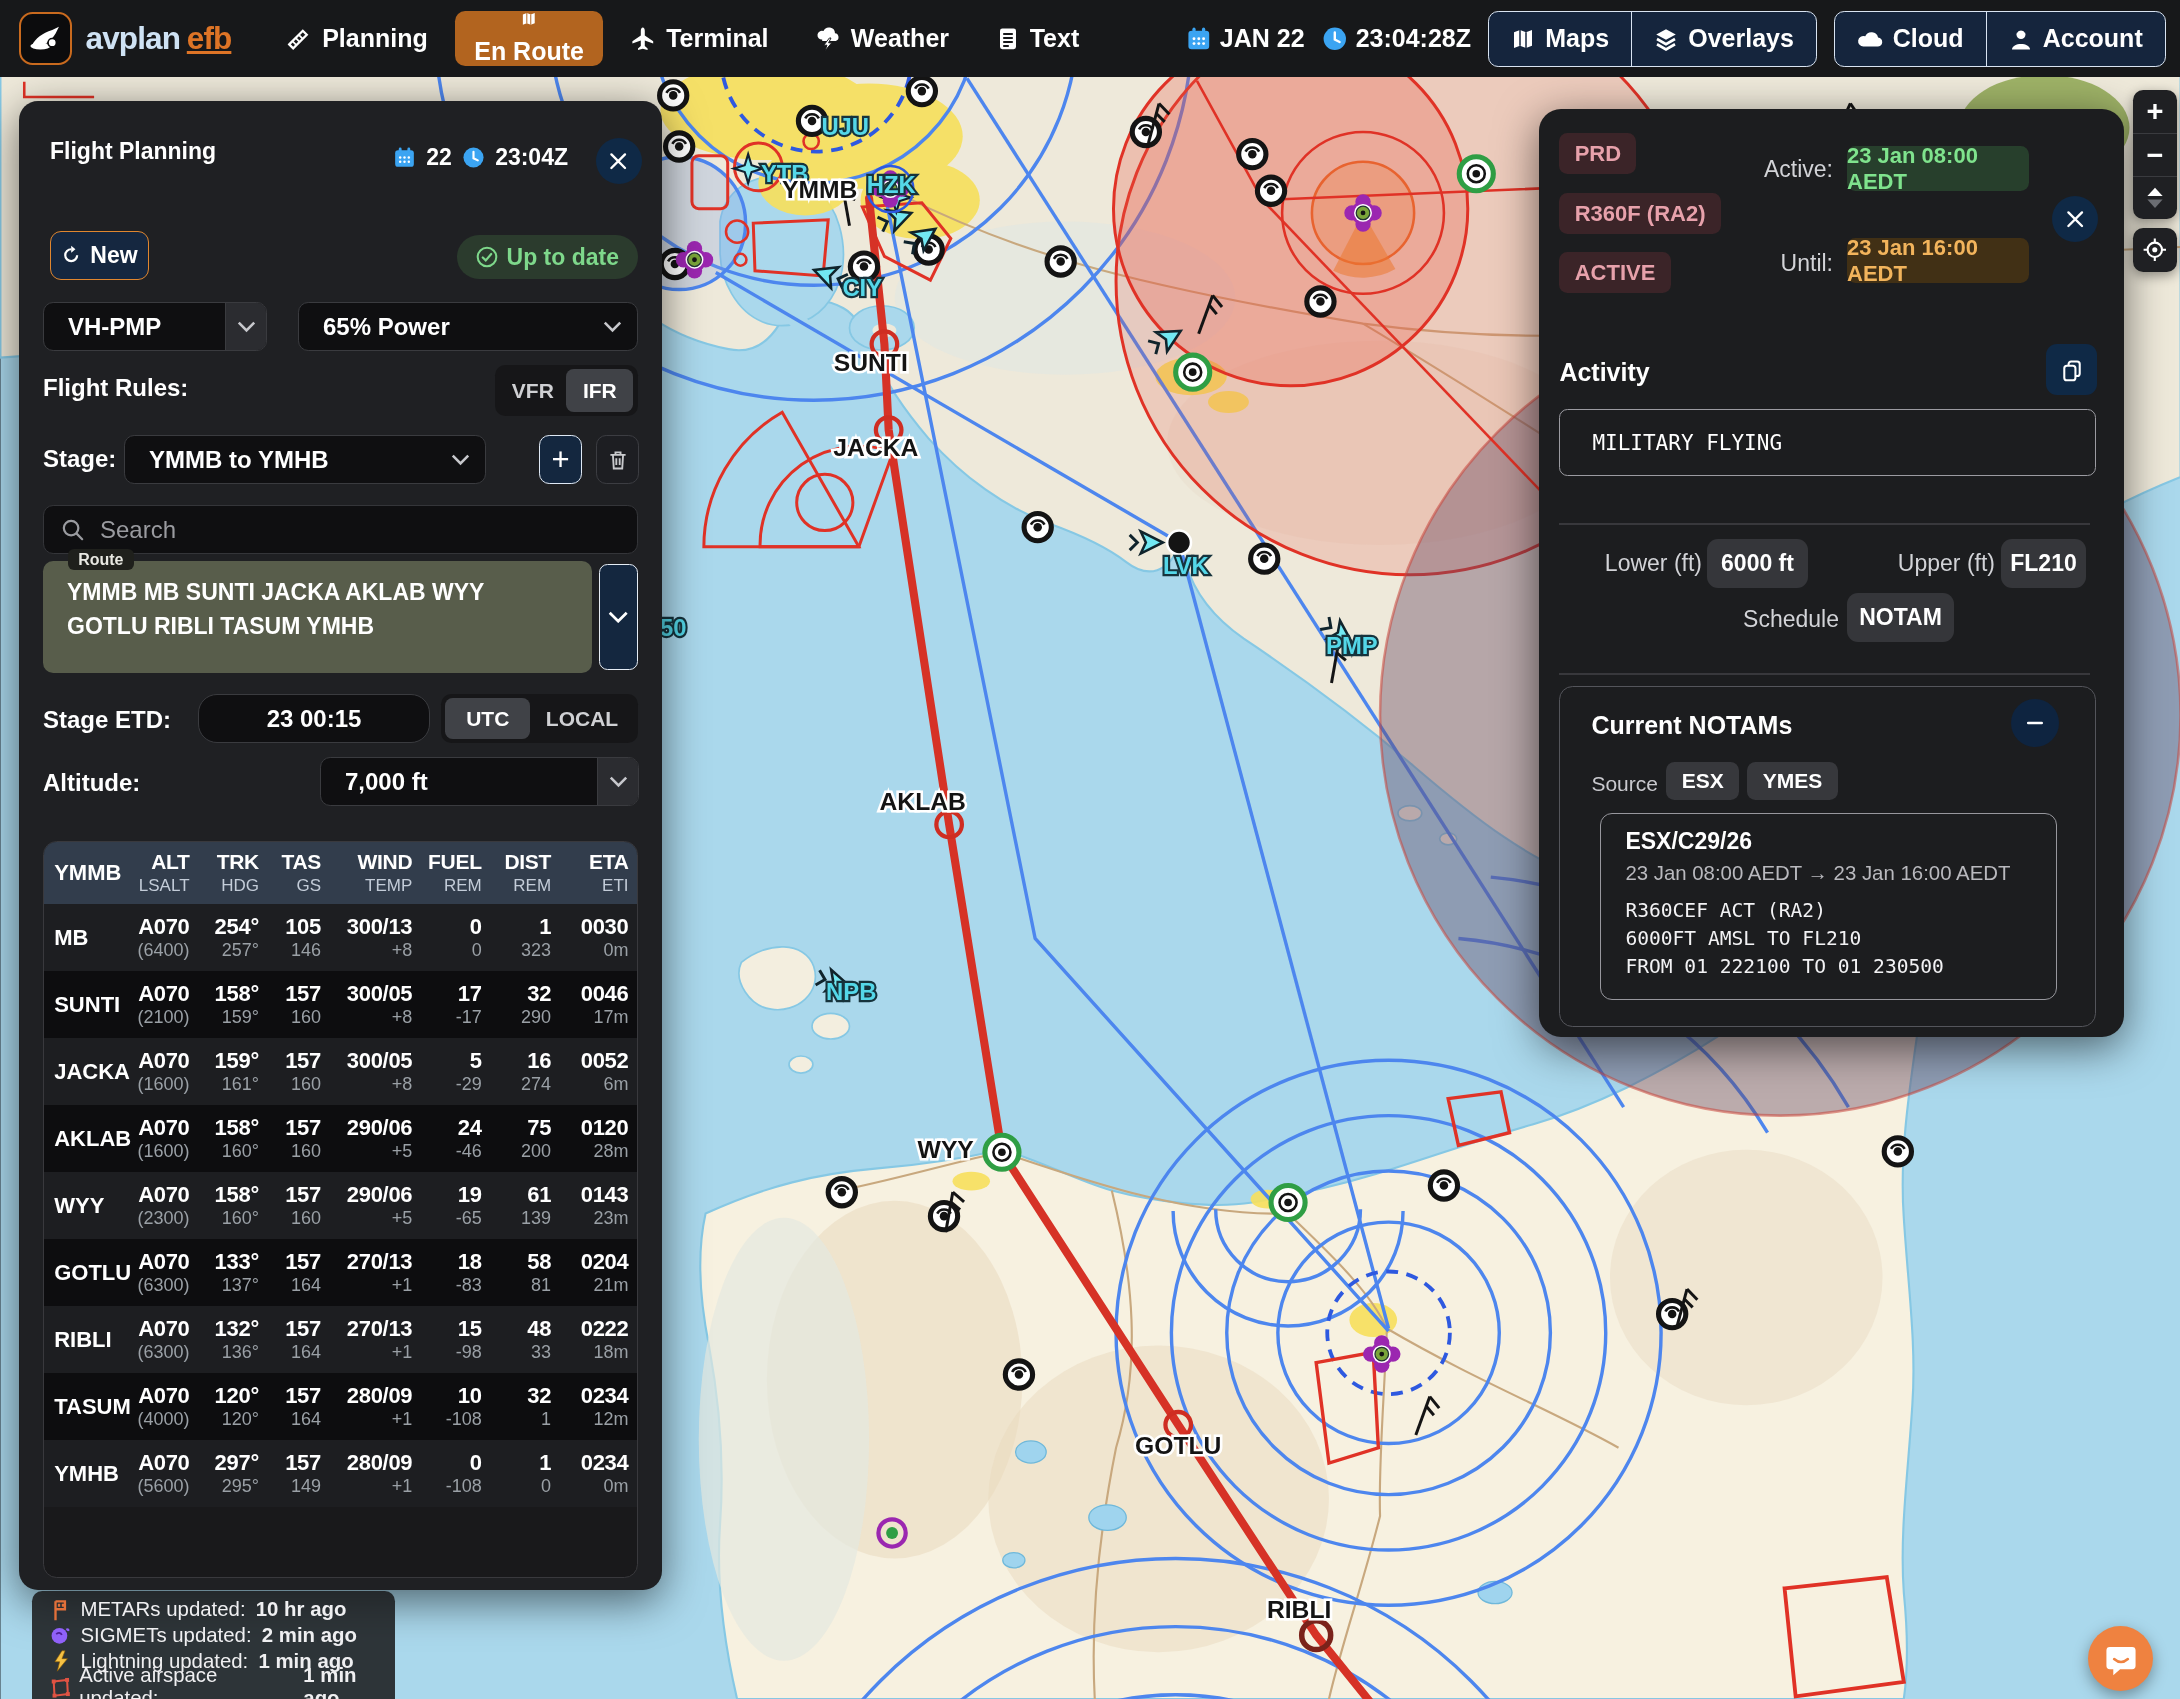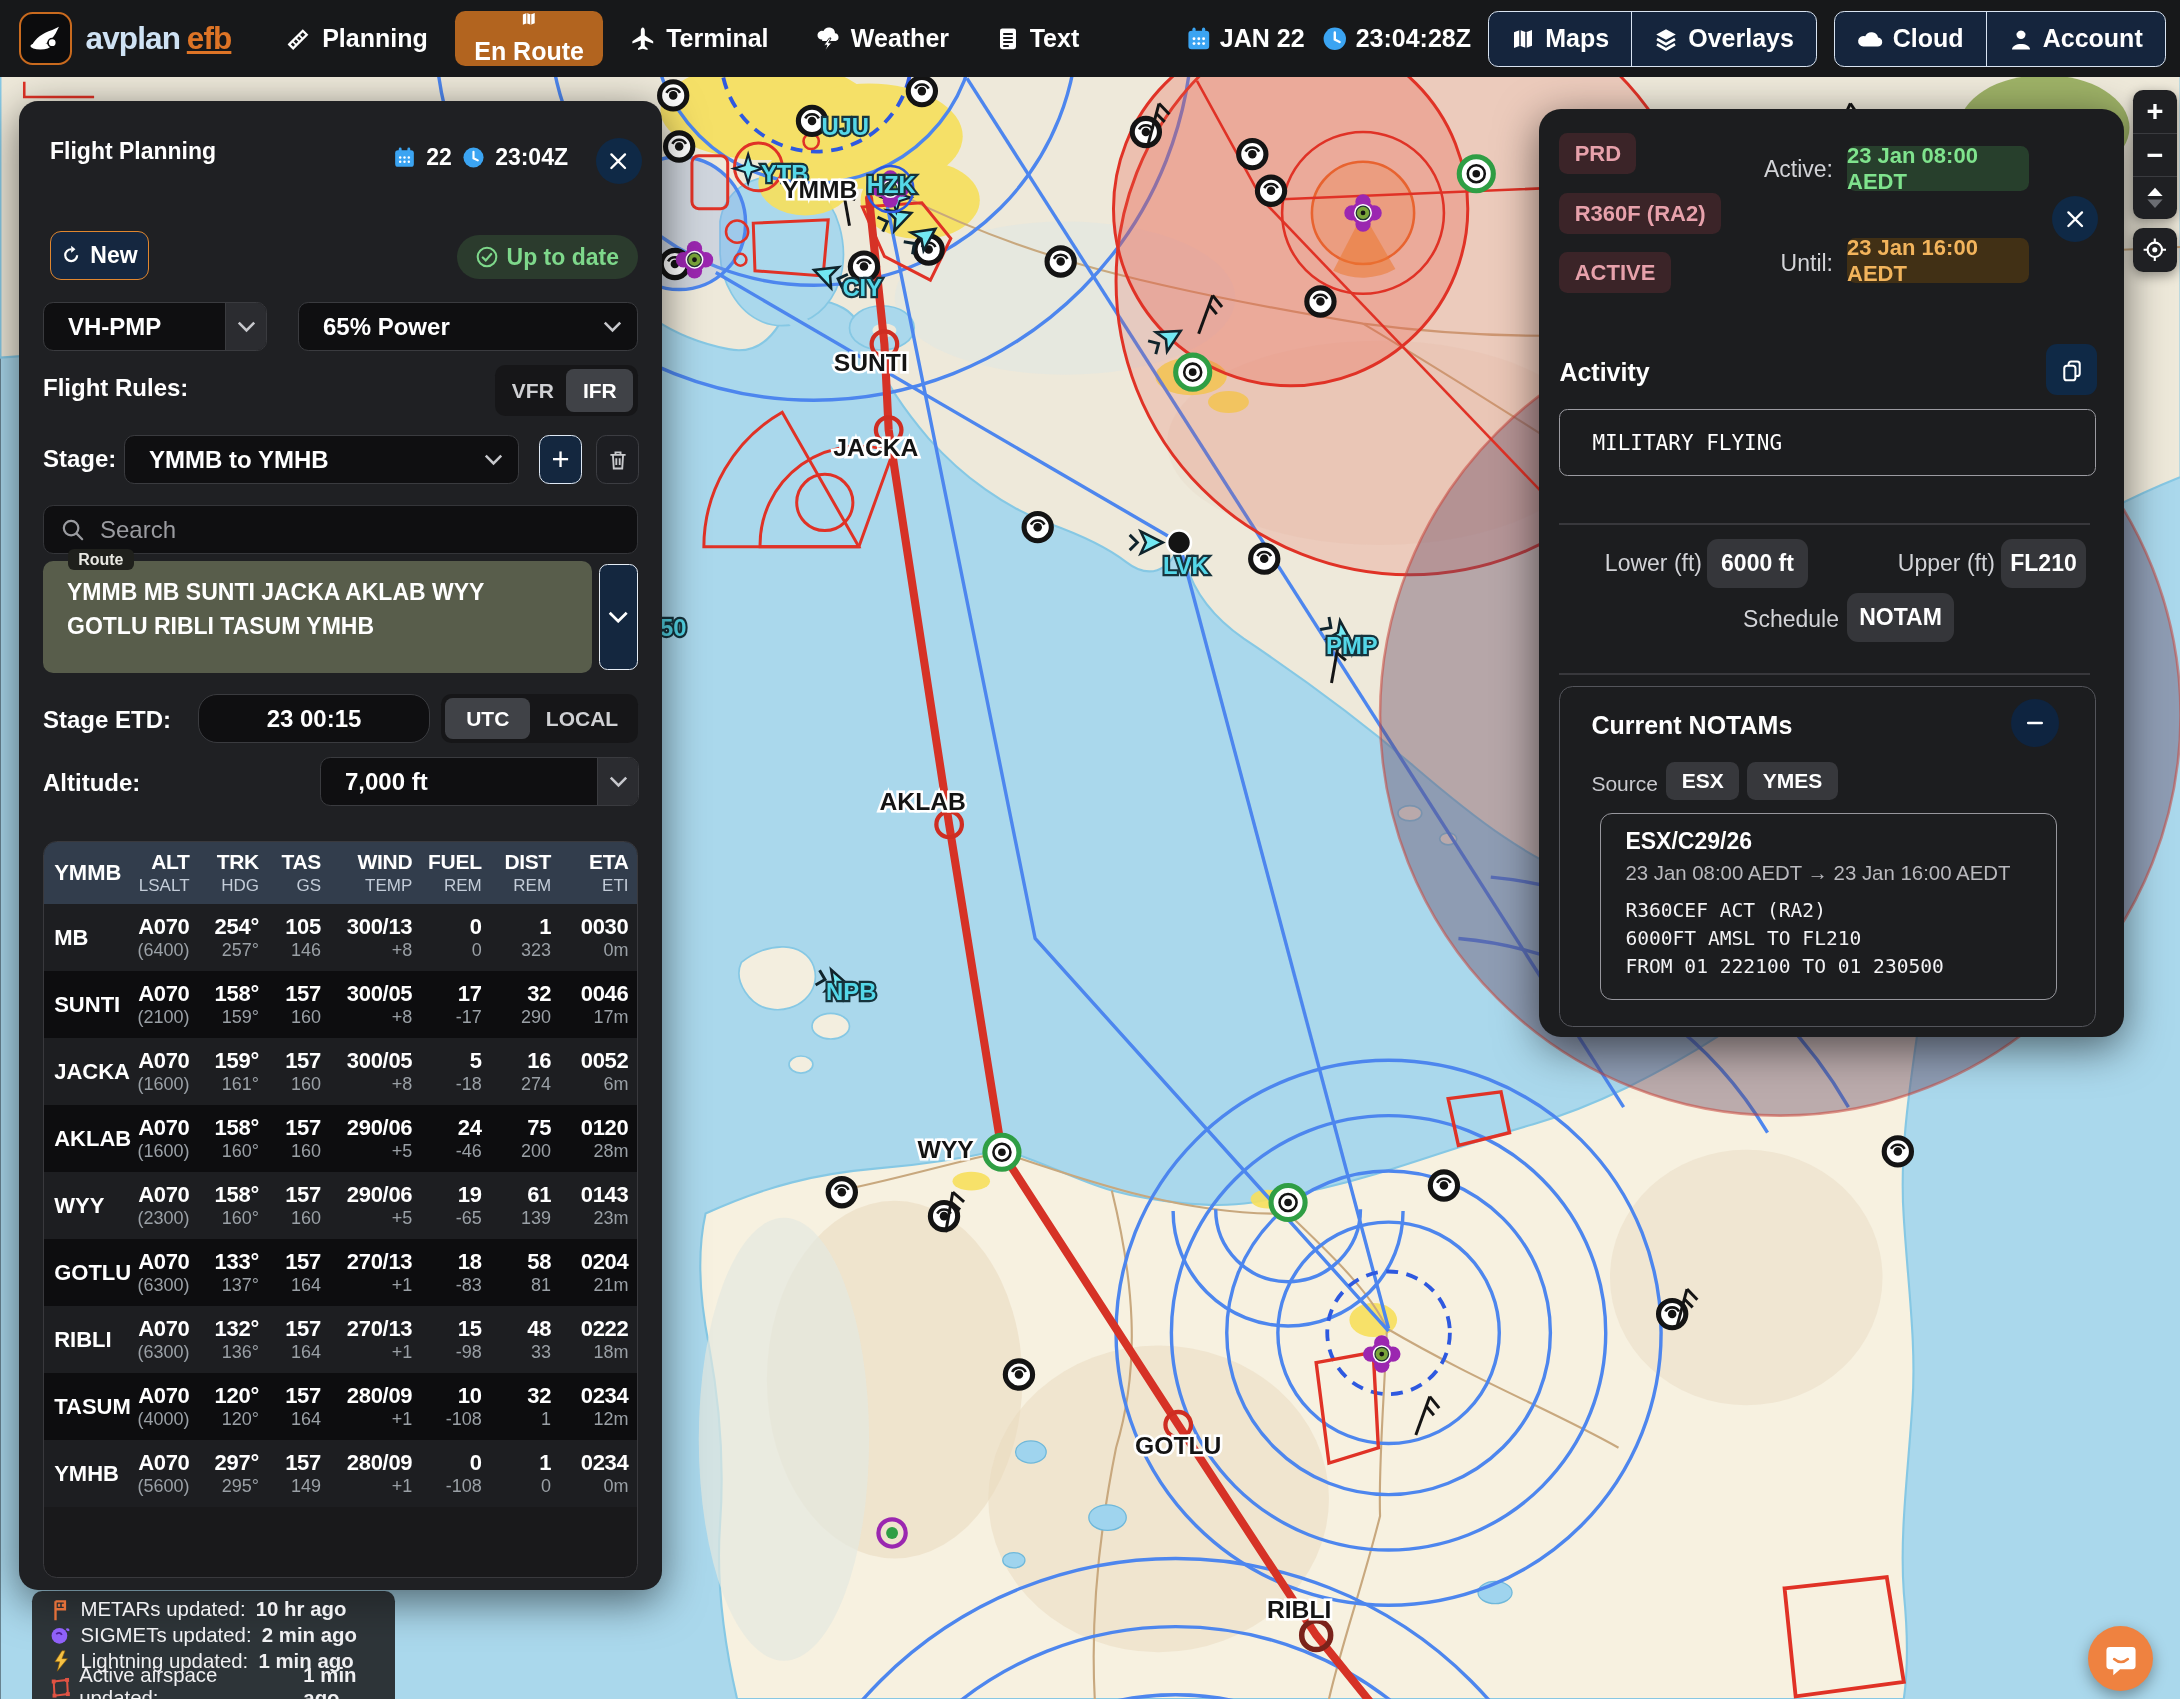--- a/index.html
+++ b/index.html
@@ -54,21 +54,21 @@
     border-left:1.7px solid #3a3b3f; border-radius:0 8.5px 8.5px 0; display:flex; align-items:center; justify-content:center; }
   .sel-aircraft { left:24px; top:201px; width:224px; height:49px; }
   .sel-power { left:279px; top:201px; width:340px; height:49px; }
   .lbl { position:absolute; font-size:24px; font-weight:600; color:#fff; }
   .toggle { position:absolute; background:#161618; border-radius:10.2px; padding:4.3px; display:flex; }
   .toggle .opt { display:flex; align-items:center; justify-content:center; border-radius:7.7px;
     font-size:21px; font-weight:700; color:#cfd0d3; cursor:pointer; }
   .toggle .opt.on { background:#404247; color:#fff; }
   .tg-rules { right:24px; top:264px; width:143px; height:51px; }
   .tg-rules .opt { width:67px; }
-  .stage-sel { left:105px; top:334px; width:395px; height:49px; }
+  .stage-sel { left:105px; top:334px; width:362px; height:49px; }
   .sqbtn { position:absolute; width:43px; height:49px; border-radius:10.2px; display:flex; align-items:center;
     justify-content:center; cursor:pointer; }
   .plus-btn { left:520px; top:334px; background:#14273f; border:1.7px solid #dfe9f5; font-size:31px; font-weight:400; }
   .trash-btn { left:577px; top:334px; background:#1d1e22; border:1.7px solid #3c3d42; }
   .search-box { position:absolute; left:24px; top:404px; width:595px; height:49px; }
   .search-box input { width:100%; height:100%; background:#0f0f11; border:1.7px solid #343539; border-radius:10.2px;
     color:#e8e8ea; font-size:24px; padding-left:56px; outline:none; font-family:"Liberation Sans",sans-serif; }
   .search-box input::placeholder { color:#9a9ba0; }
   .search-ico { position:absolute; left:17px; top:12px; }
   .route-box { position:absolute; left:24px; top:460px; width:549px; height:112px; background:#585d4b;
@@ -719,21 +719,21 @@
           <div class="ss-cell">
             <span class="t">157</span>
             <span class="b">160</span>
           </div>
           <div class="ss-cell">
             <span class="t">300/05</span>
             <span class="b">+8</span>
           </div>
           <div class="ss-cell">
             <span class="t">5</span>
-            <span class="b">-18</span>
+            <span class="b">-29</span>
           </div>
           <div class="ss-cell">
             <span class="t">16</span>
             <span class="b">274</span>
           </div>
           <div class="ss-cell">
             <span class="t">0052</span>
             <span class="b">6m</span>
           </div>
         </div>

